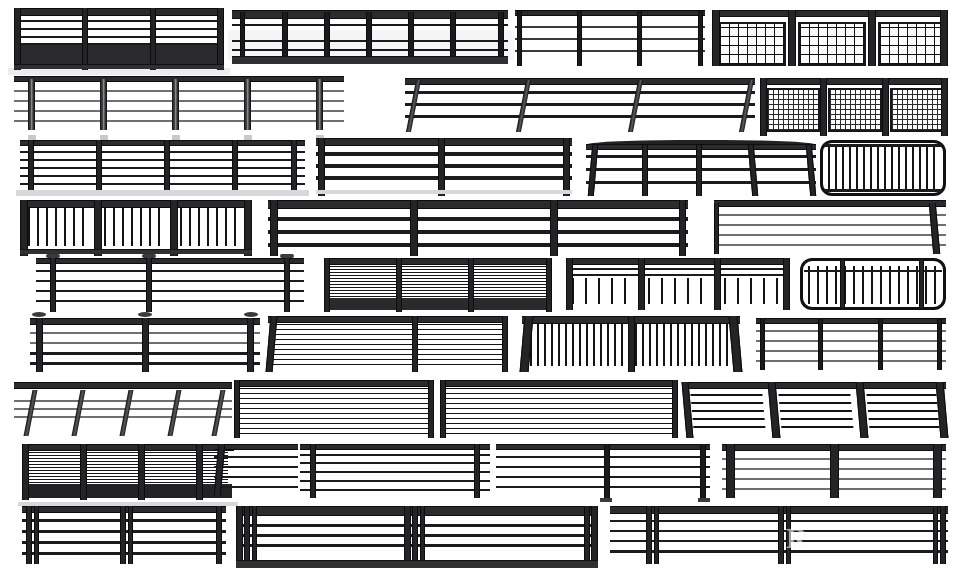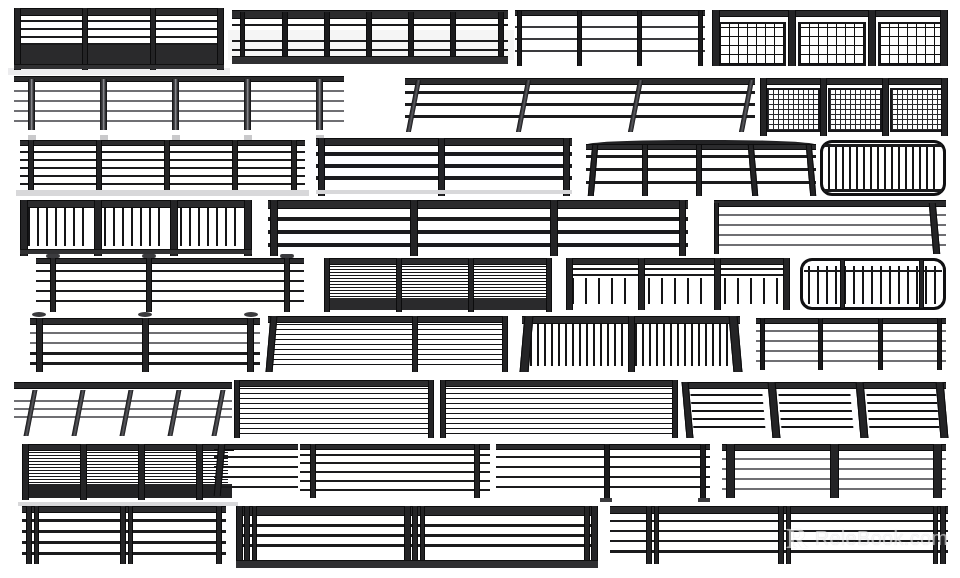--- a/index.html
+++ b/index.html
@@ -537,16 +537,15 @@
     <div class="post" style="left:36px;width:4px;"></div>
     <div class="post" style="left:44px;width:3px;"></div>
     <div class="post" style="left:168px;width:4px;"></div>
     <div class="post" style="left:176px;width:3px;"></div>
     <div class="post" style="right:2px;width:4px;"></div>
     <div class="post" style="right:10px;width:3px;"></div>
   </div>
 
   <div id="watermark" style="left:786px;top:523px;">
     <span class="wm-logo">R</span>
-    <span class="wm-text">ReleBook.com</span>
   </div>
 
 </div>
 
 </body></html>

